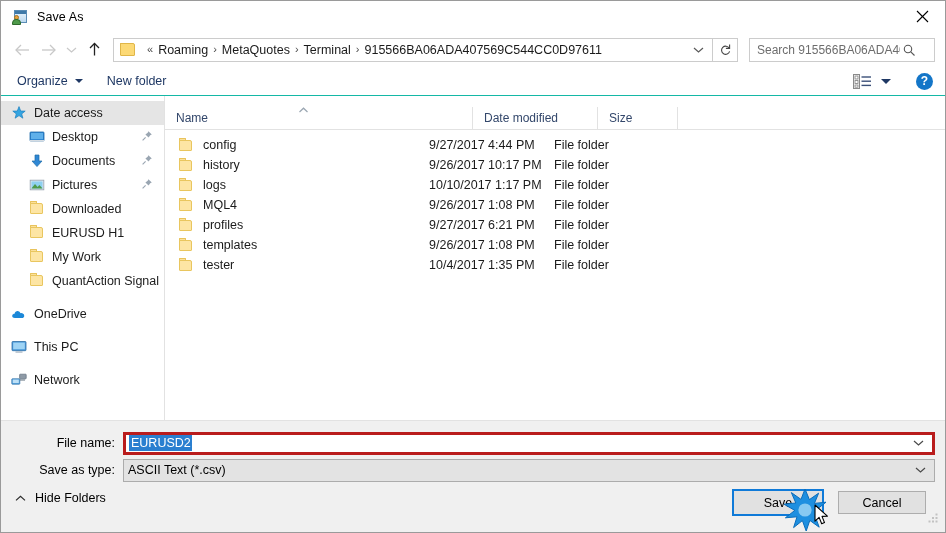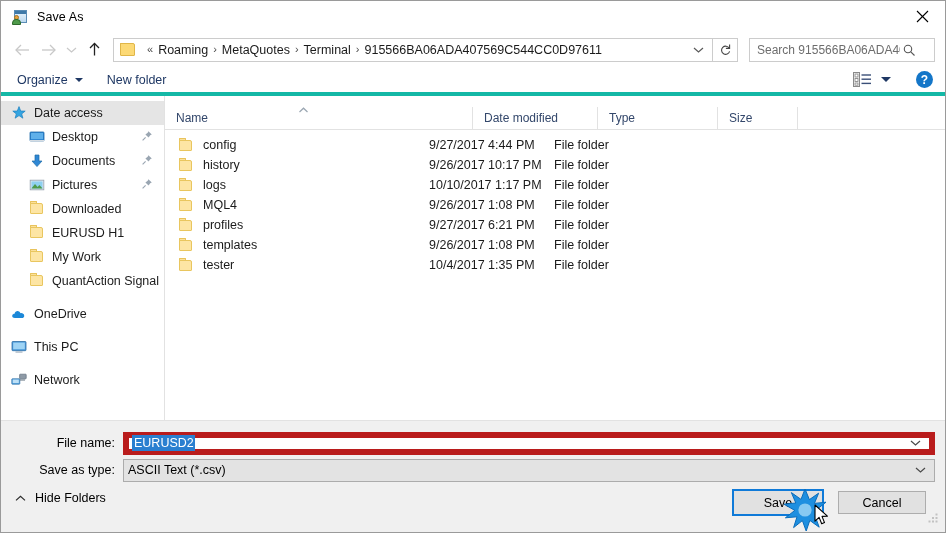--- a/index.html
+++ b/index.html
@@ -131,21 +131,21 @@
   }
   .searchbox input::placeholder { color: #6d6d6d; opacity: 1; }
   .search-icon { flex: none; margin-right: 6px; display: flex; }
 
   
   .cmdbar {
     height: 29px; min-height: 29px;
     display: flex; align-items: center;
     padding-left: 16px;
     background: #ffffff;
-    border-bottom: 4px solid #14b8a6;
+    border-bottom: 1px solid #14b8a6;
     position: relative;
   }
   .cmd-item {
     font-size: 12.5px; color: #1f3864;
     display: flex; align-items: center;
     margin-right: 24px;
   }
   .cmd-caret {
     width: 0; height: 0; margin-left: 7px;
     border-left: 4px solid transparent;
@@ -262,21 +262,21 @@
   .form-label {
     width: 122px; flex: none; text-align: right;
     font-size: 12.5px; color: #000000;
     padding-right: 8px;
   }
   .field {
     flex: 1 1 auto; height: 23px;
     display: flex; align-items: center;
     min-width: 0;
   }
-  .field.textbox { border: 6px solid #b91c1c; background: #ffffff; }
+  .field.textbox { border: 3px solid #b91c1c; background: #ffffff; }
   .field.combo { border: 1px solid #acacac; background: #e3e3e3; }
   .field-val {
     font-size: 12.5px; color: #000000;
     padding-left: 4px; white-space: nowrap;
   }
   .field.textbox .field-val {
     background: #2a7fd0; color: #ffffff; padding: 1px 1px 1px 2px; margin-left: 3px;
   }
   .field .chev { margin-left: auto; padding: 0 8px; display: flex; align-items: center; }
 
@@ -556,23 +556,20 @@
         </span>
       </div>
 
       <div class="colheader">
         <div class="col name">
           <span>Name</span>
         </div>
         <div class="col date">
           <span>Date modified</span>
         </div>
-        <div class="col type">
-          <span>Type</span>
-        </div>
         <div class="col size">
           <span>Size</span>
         </div>
       </div>
 
       <div class="rows">
         <div class="row">
           <div class="cell name">
             <span class="folder">
                 <span class="back"></span>

